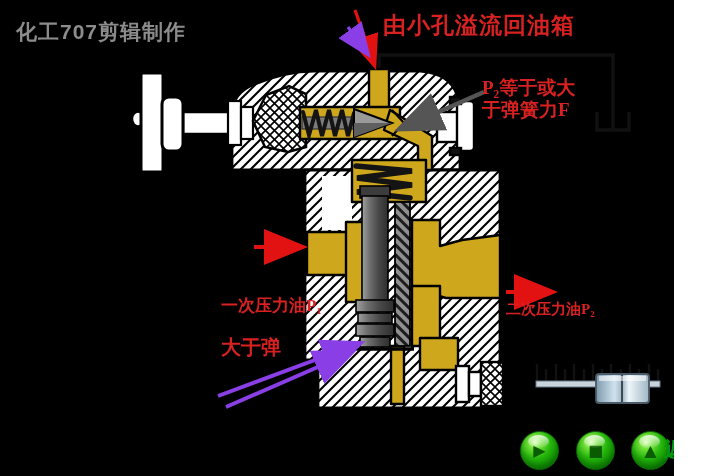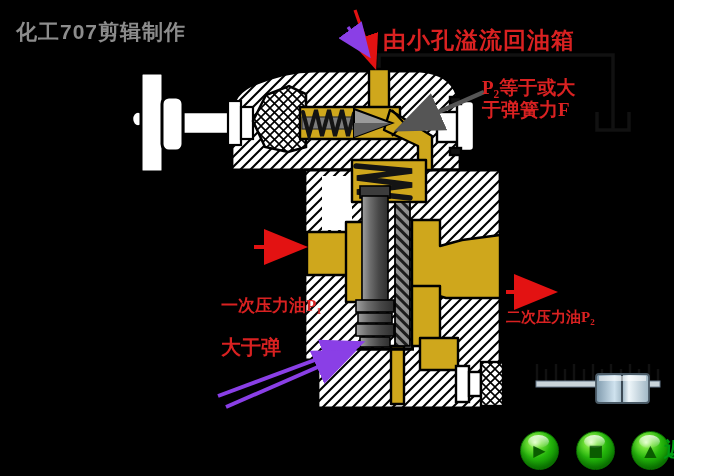--- a/index.html
+++ b/index.html
@@ -1,24 +1,24 @@
 <!DOCTYPE html>
 <html><head>
 <meta charset="utf-8">
 <style>
   html,body{margin:0;padding:0;}
   .stage{position:relative;width:674px;height:476px;background:#000000;overflow:hidden;
          font-family:"Liberation Sans",sans-serif;}
   .watermark{position:absolute;left:16px;top:18px;font-size:21px;font-weight:bold;color:#8c8c8c;
              letter-spacing:1px;}
   .lbl{position:absolute;color:#d92121;font-family:"Liberation Serif",serif;font-weight:bold;}
-  .lbl-overflow{left:383px;top:10px;font-size:23px;letter-spacing:1px;margin-top:15px;}
+  .lbl-overflow{left:383px;top:10px;font-size:23px;letter-spacing:1px;}
   .lbl-pilotforce{left:482px;top:77px;font-size:19px;line-height:22px;}
   .lbl-inlet{left:221px;top:254px;font-size:17px;margin-top:40px;}
-  .lbl-outlet{left:506px;top:300px;font-size:15px;margin-top:8px;}
+  .lbl-outlet{left:506px;top:300px;font-size:15px;}
   .lbl-pdiff{left:221px;top:335px;font-size:20px;line-height:25px;}
   .svgwrap{position:absolute;left:0;top:0;width:715px;height:476px;}
   .btn{position:absolute;width:37px;height:37px;border-radius:50%;border:1px solid #0a6a00;
        background:radial-gradient(circle at 38% 28%, #d9ffb4 0%, #74e23a 18%, #25b60c 45%, #0f9202 72%, #076000 100%);
        box-shadow:0 2px 3px rgba(0,0,0,.35), inset 0 -4px 6px rgba(0,0,0,.25);
        display:flex;align-items:center;justify-content:center;cursor:pointer;}
   .btn::after{content:"";position:absolute;left:19%;top:7%;width:58%;height:36%;border-radius:50%;
        background:linear-gradient(rgba(255,255,255,.8),rgba(255,255,255,.05));pointer-events:none;}
   .btn .glyph{color:#0a5c00;font-size:16px;line-height:1;font-family:"DejaVu Sans",sans-serif;}
   .btn-play{left:520px;top:431px;}

